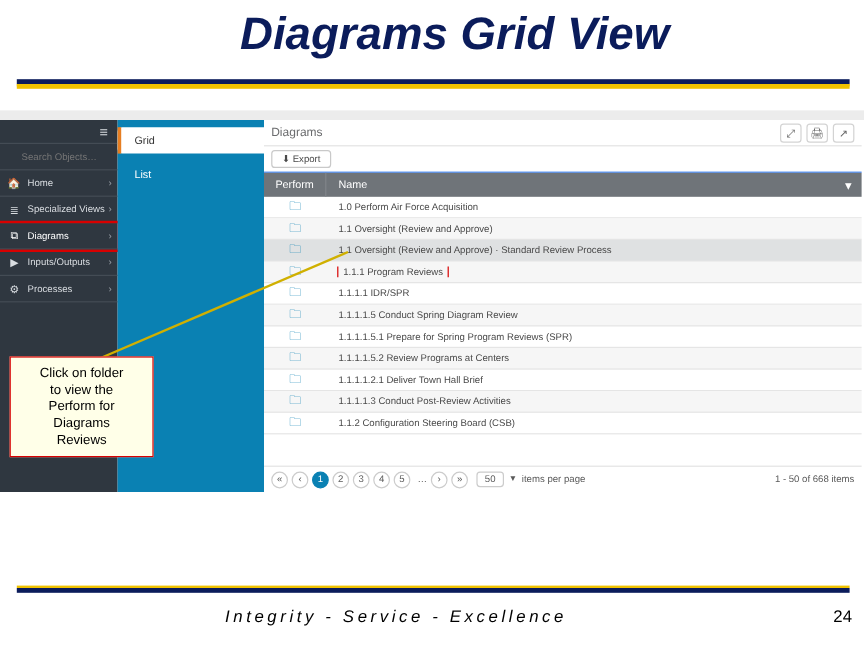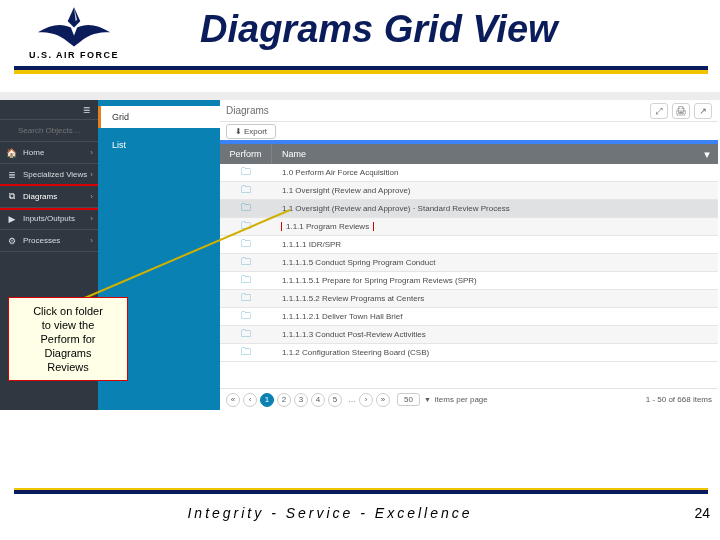--- a/index.html
+++ b/index.html
@@ -37,21 +37,21 @@
   .viewswitch { position:absolute; left:98px; top:8px; width:122px; height:310px; background:#0a81b3; color:#fff; font-size:9px;text-align:right;}
   .vs-item { height:22px; display:flex; align-items:center; padding-left:14px; margin-top:6px;}
   .vs-item.active { background:#fff; color:#333; border-top-left-radius:4px;border-bottom-left-radius:4px;}
   .vs-item.active::before{content:'';display:inline-block;width:3px;height:22px;background:#e67e22;margin-left:-14px;margin-right:11px;}
 
   
   .main { position:absolute; left:220px; top:8px; width:498px; height:310px; background:#fff; }
   .breadcrumb { height:22px; display:flex; align-items:center; padding-left:6px; color:#6b6c6e; font-size:10px; border-bottom:1px solid #e3e3e3; position:relative;}
   .bc-icons{position:absolute; right:6px; top:3px; display:flex; gap:4px;}
   .bc-chip{width:18px;height:16px;border:1px solid #d3d3d3;border-radius:3px;display:flex;align-items:center;justify-content:center;font-size:9px;color:#666;background:#fff;}
-  .toolbar { height:22px; display:flex; align-items:center; padding-left:6px; border-bottom:4px solid #3b82f6; }
+  .toolbar { height:22px; display:flex; align-items:center; padding-left:6px; border-bottom:1px solid #3b82f6; }
   .export-btn{ border:1px solid #c9c9c9; background:#fff; border-radius:3px; padding:2px 8px; font-size:8px; color:#4a4a4a;}
   .grid-head { height:20px; display:flex; background:#6f7479; color:#fff; font-size:9px;}
   .gh-opt{ width:52px; display:flex; align-items:center; justify-content:center; border-right:1px solid #808489;}
   .gh-name{ flex:1; display:flex; align-items:center; padding-left:10px;}
   .gh-fun{ width:22px; display:flex; align-items:center; justify-content:center; font-size:11px;}
   .rows { }
   .row { height:18px; display:flex; align-items:center; border-bottom:1px solid #e5e5e5; font-size:8px; color:#4a4a4a;}
   .row:nth-child(even){background:#f6f6f6;}
   .row .cell-opt{ width:52px; display:flex; align-items:center; justify-content:center;}
   .row .fld{ color:#0a81b3; font-size:10px;}
@@ -70,28 +70,20 @@
   
   .ftr-bar { position:absolute; left:14px; top:490px; width:694px; height:4px; background:#0b1c5b;}
   .ftr-bar::before{content:'';position:absolute;left:0;top:-2px;width:694px;height:2px;background:#f0c200;}
   .tagline { position:absolute; left:0; top:505px; width:660px; text-align:center; font-style:italic; font-size:14px; color:#000; letter-spacing:3px;}
   .pagenum { position:absolute; right:10px; top:505px; font-size:14px; color:#000;}
 </style>
 </head>
 <body>
 
 <div class="hdr">
-  <div class="logo">
-    <svg viewBox="0 0 100 56">
-      <path d="M50 4 L42 22 L50 30 L58 22 Z" fill="#0b1c5b"></path>
-      <path d="M4 36 C20 26 34 24 46 30 L50 40 L54 30 C66 24 80 26 96 36 C80 36 70 38 58 48 L50 54 L42 48 C30 38 20 36 4 36 Z" fill="#0b1c5b"></path>
-      <path d="M50 4 L54 20 L52 22 Z" fill="#c8cdd6"></path>
-    </svg>
-    <div class="logo-text">U.S. AIR FORCE</div>
-  </div>
   <div class="title">Diagrams Grid View</div>
   <div class="hdr-bar"></div>
 </div>
 
 <div class="app">
   <div class="tabbar"></div>
 
   <div class="sidebar">
     <div class="sb-head">
         <span>≡</span>
@@ -181,21 +173,21 @@
         <div class="row">
           <div class="cell-opt">
             <span class="fld">🗀</span>
           </div>
           <div class="cell-name"><span>1.1.1.1 IDR/SPR</span></div>
         </div>
         <div class="row">
           <div class="cell-opt">
             <span class="fld">🗀</span>
           </div>
-          <div class="cell-name"><span>1.1.1.1.5 Conduct Spring Program Conduct</span></div>
+          <div class="cell-name"><span>1.1.1.1.5 Conduct Spring Diagram Review</span></div>
         </div>
         <div class="row">
           <div class="cell-opt">
             <span class="fld">🗀</span>
           </div>
           <div class="cell-name"><span>1.1.1.1.5.1 Prepare for Spring Program Reviews (SPR)</span></div>
         </div>
         <div class="row">
           <div class="cell-opt">
             <span class="fld">🗀</span>

